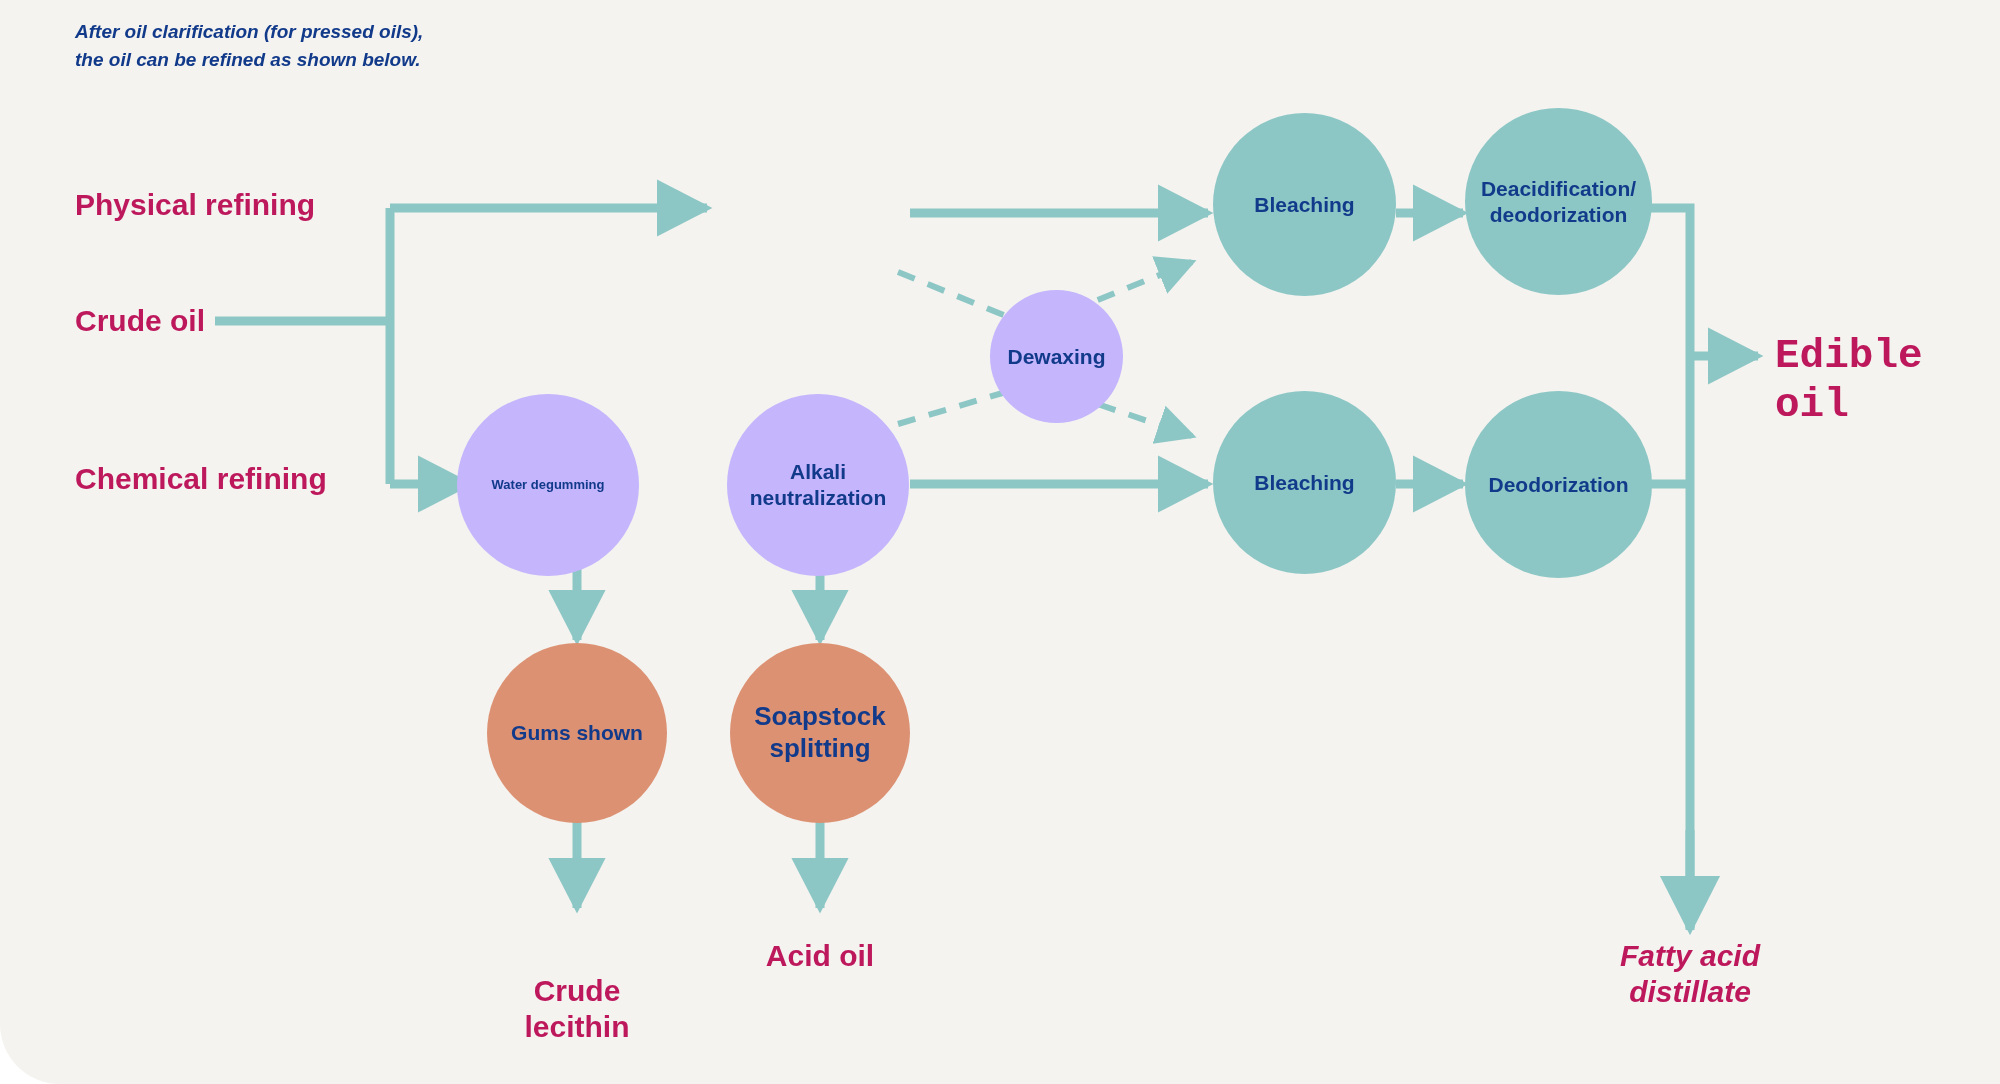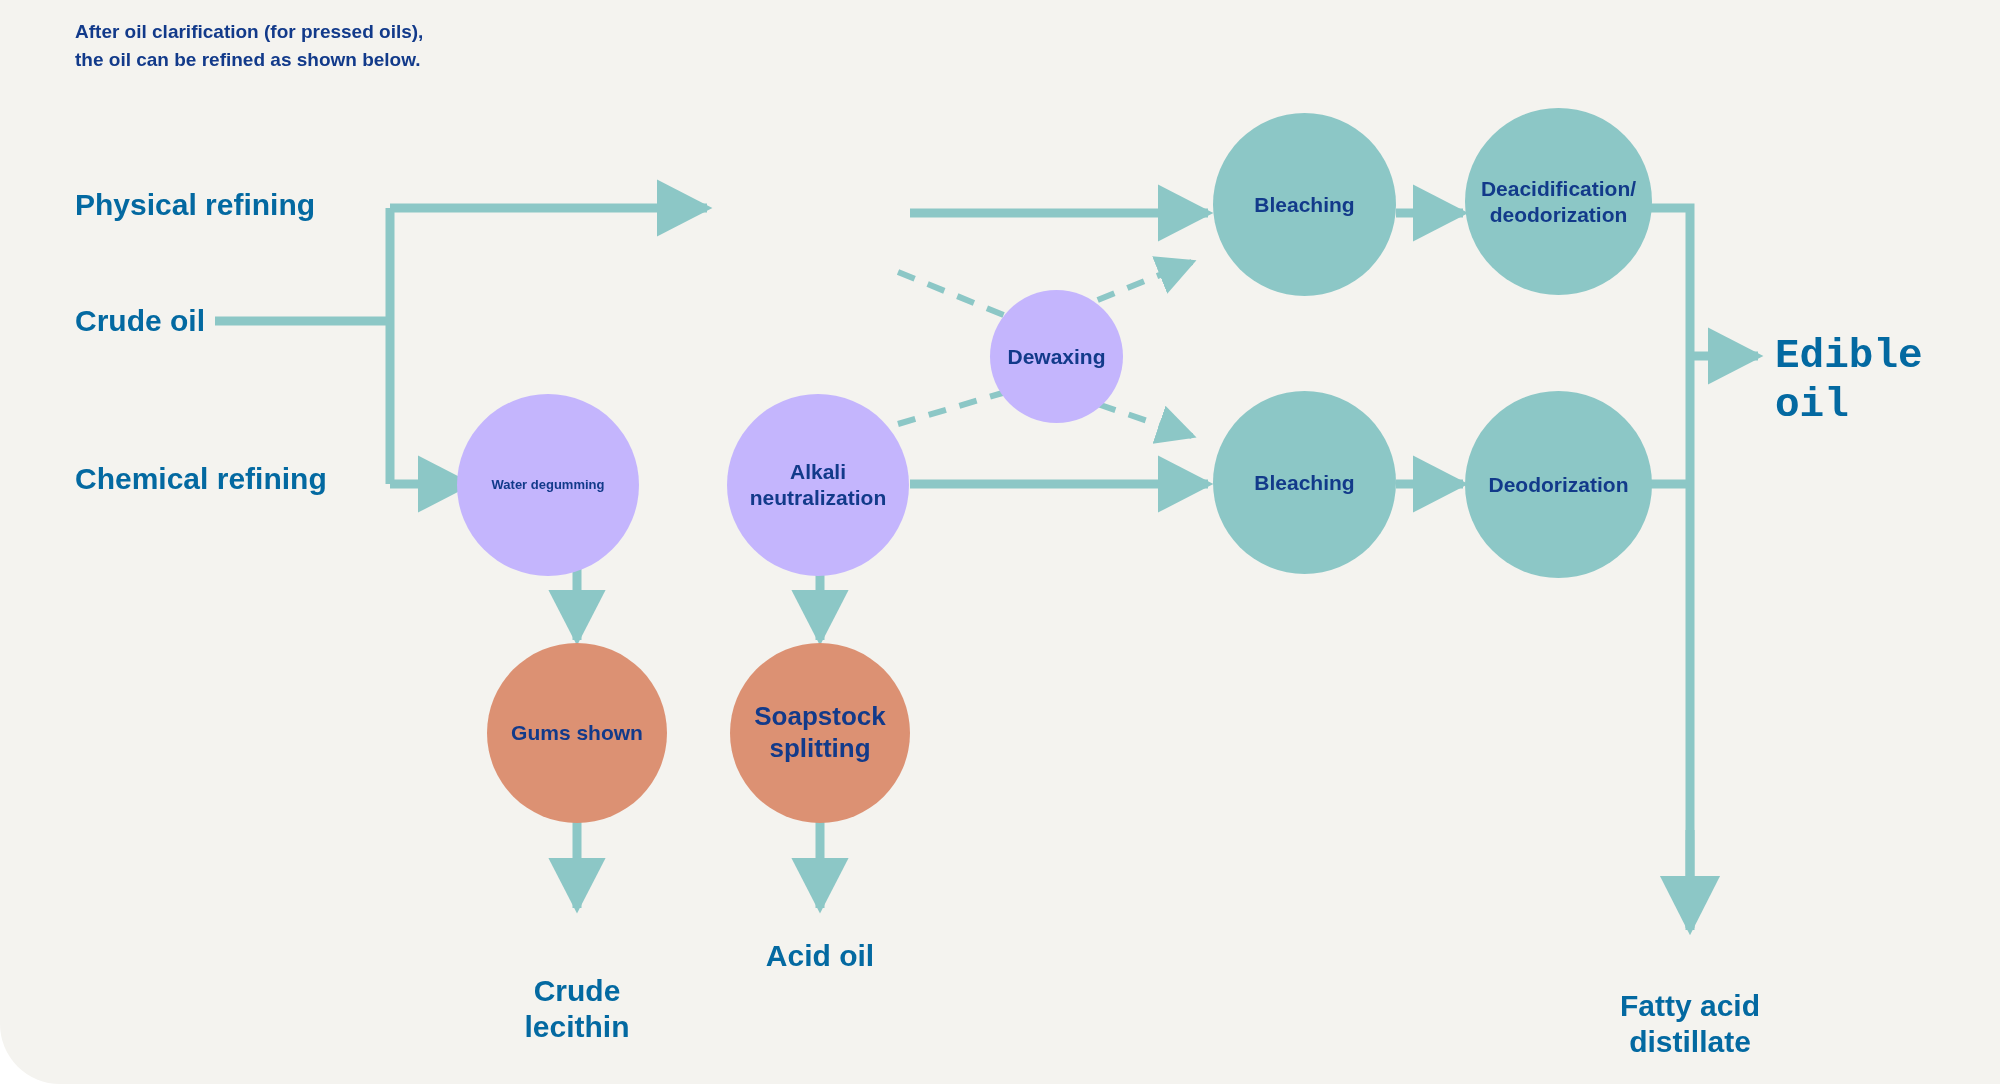--- a/index.html
+++ b/index.html
@@ -29,33 +29,34 @@
     box-sizing:border-box;
     padding:6px;
   }
   .node.teal{background:#8cc7c6;}
   .node.yellow{background:#c4b5fd;}
   .node.salmon{background:#dc9173;}
   .node span{display:block;pointer-events:none;}
 
   .lbl{
     position:absolute;
-    color:#0369a1;
+    color:#be185d;
     font-weight:700;
     line-height:1.2;
     white-space:pre-line;
   }
   .lbl.side{font-size:30px;}
   .lbl.out{font-size:30px;text-align:center;}
   .lbl.big{font-size:41px;}
 
   #caption{
     position:absolute;
     left:75px;top:18px;
     color:#123a8a;
+    font-style:italic;
     font-weight:700;
     font-size:19px;
     line-height:1.45;
     white-space:pre-line;
   }
 </style>
 </head>
 <body>
 
 <div id="stage">
@@ -158,16 +159,16 @@
 
   <div class="node salmon" style="left:730px;top:643px;width:180px;height:180px;font-size:26px;">
     <span>Soapstock
 splitting</span>
   </div>
 
   <div class="lbl out" style="left:477px;top:938px;width:200px;margin-top:35px;">Crude
 lecithin</div>
   <div class="lbl out" style="left:720px;top:938px;width:200px;">Acid oil</div>
   <div class="lbl big" style="left:1775px;top:332px;font-family:Liberation Mono, monospace;">Edible oil</div>
-  <div class="lbl out" style="left:1590px;top:988px;width:200px;">Fatty acid
+  <div class="lbl out" style="left:1590px;top:938px;width:200px;font-style:italic;">Fatty acid
 distillate</div>
 
 </div>
 
 </body></html>

